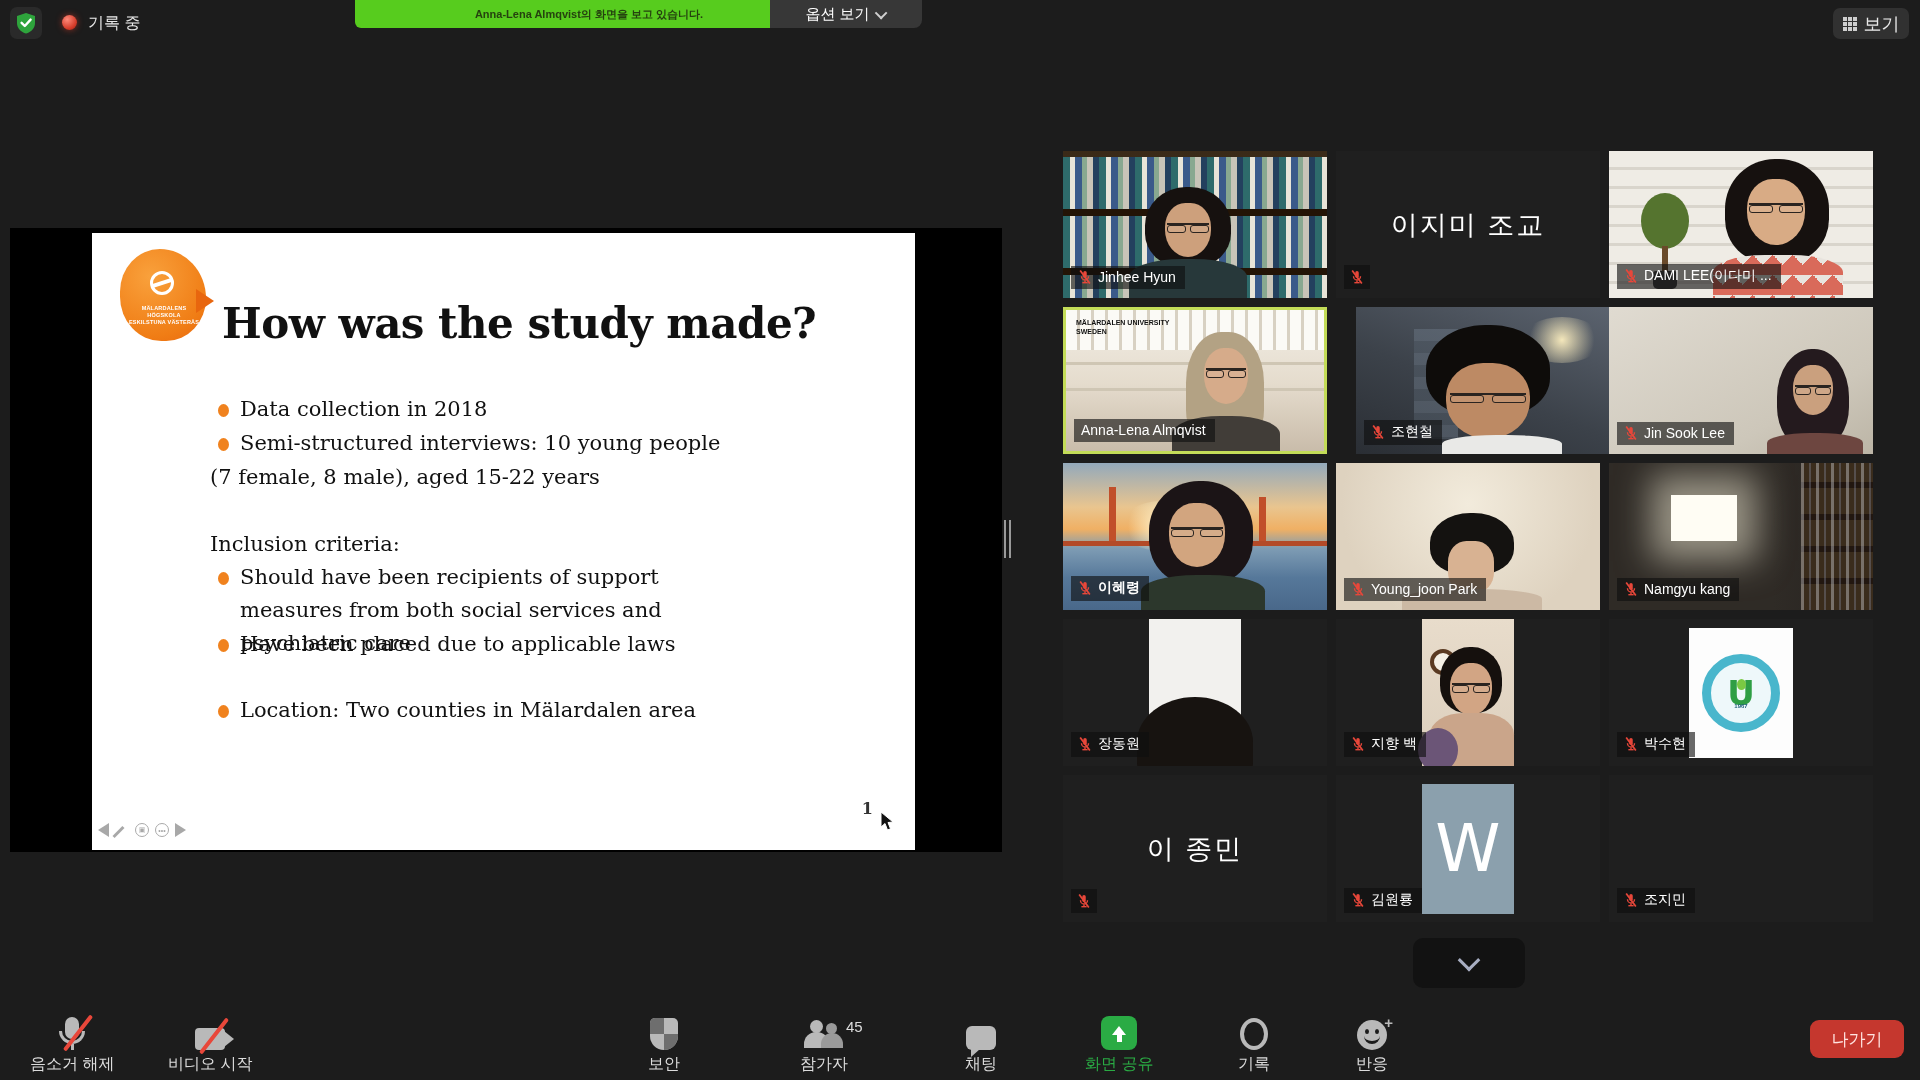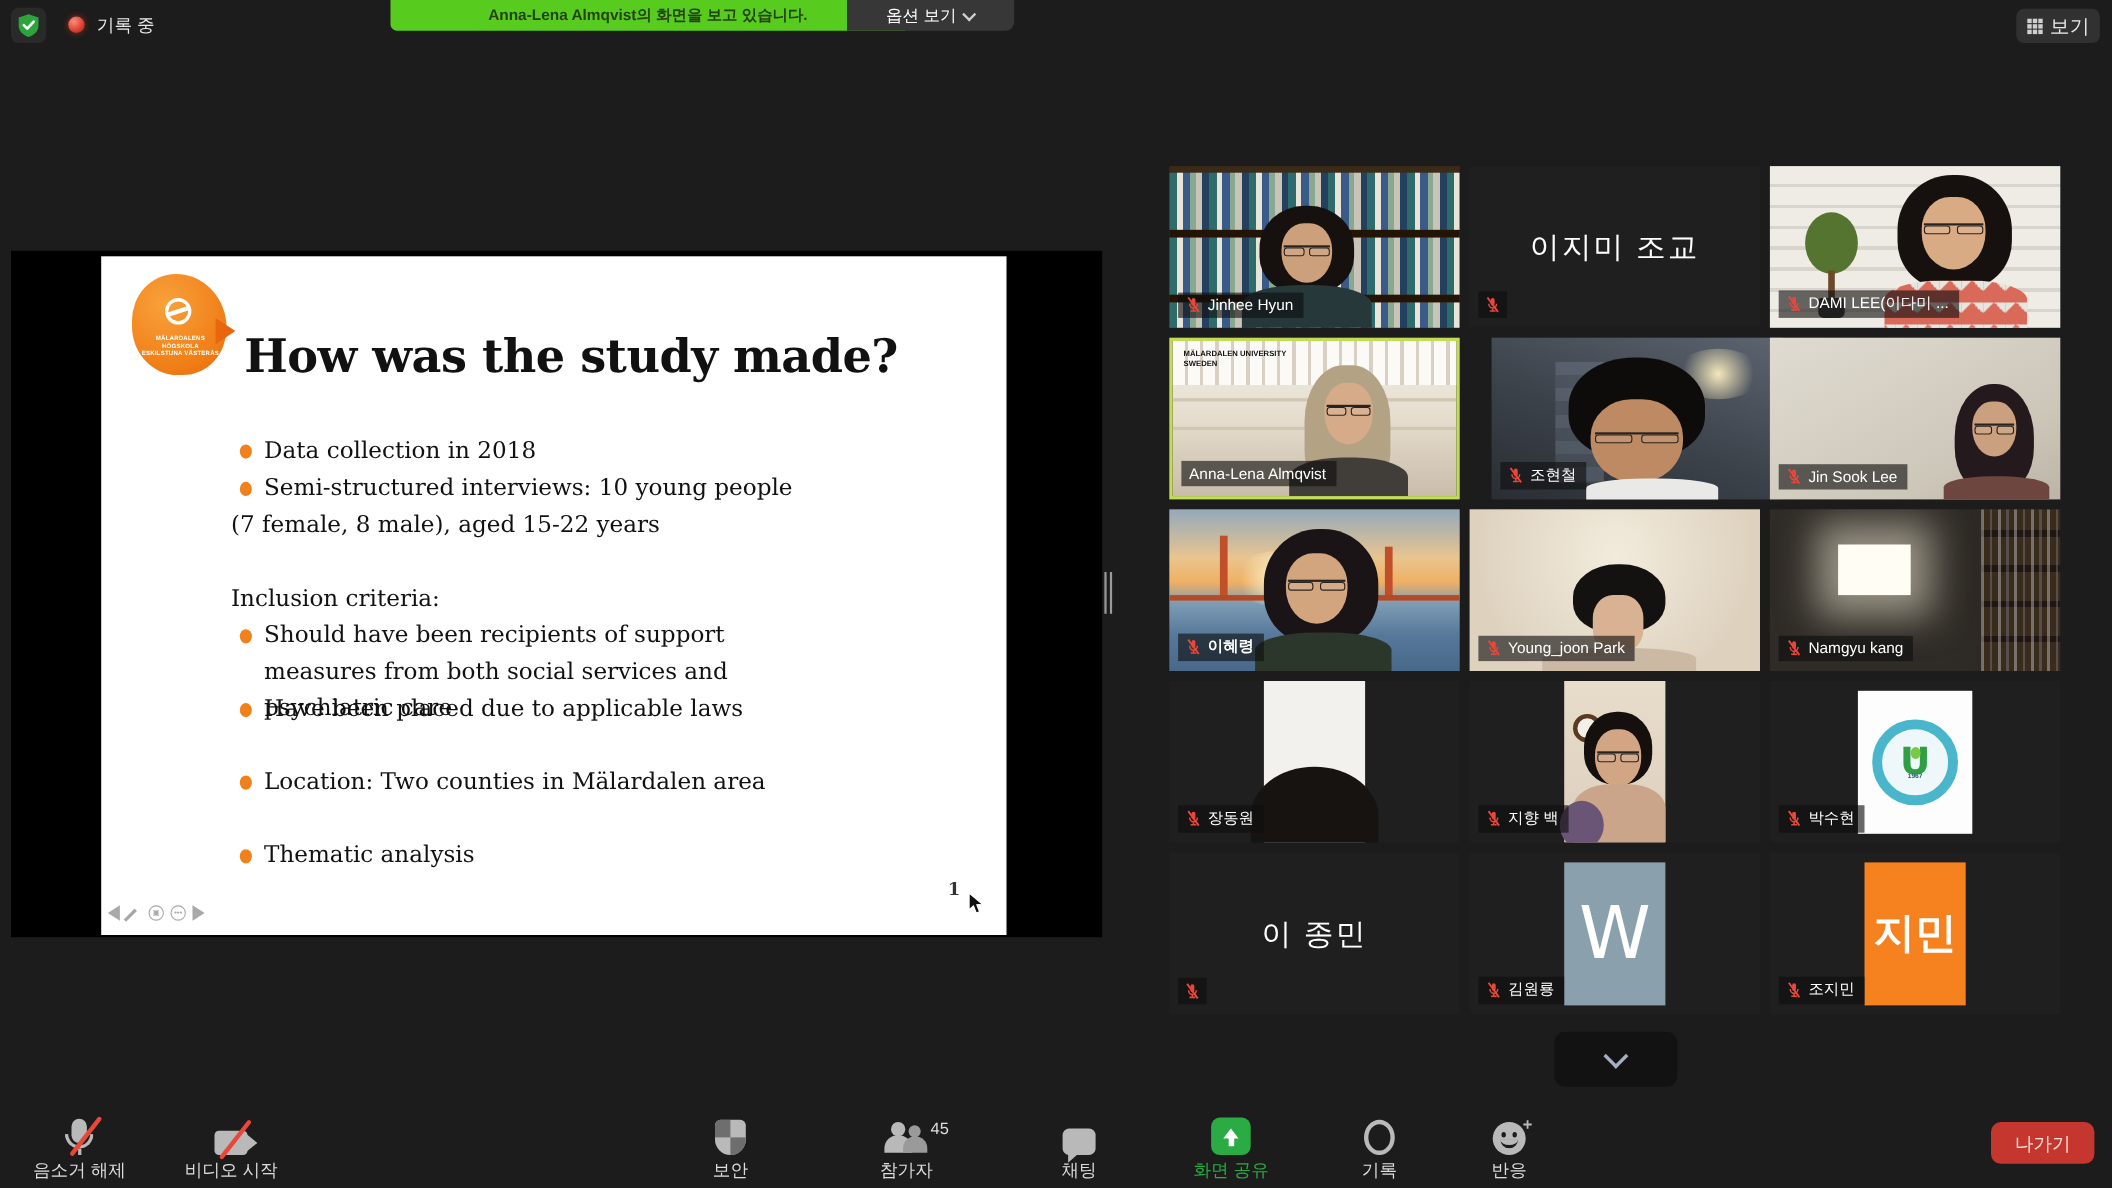--- a/index.html
+++ b/index.html
@@ -6,21 +6,21 @@
   html,body { width:1920px; height:1080px; background:#1c1c1c; overflow:hidden;
               font-family:"Liberation Sans", sans-serif; color:#e8e8e8; }
 
   
   #topbar { position:absolute; left:0; top:0; width:1920px; height:44px; }
   #shield-btn { position:absolute; left:10px; top:7px; width:32px; height:32px; background:#2a2a2a; border-radius:7px; display:flex; align-items:center; justify-content:center; }
   #rec-dot { position:absolute; left:62px; top:15px; width:15px; height:15px; border-radius:50%;
              background:radial-gradient(circle at 35% 30%, #ff8a7a, #d33a28 65%, #8f1f14); box-shadow:0 0 6px rgba(220,60,40,.6); }
   #rec-label { position:absolute; left:88px; top:13px; font-size:16px; }
   #banner { position:absolute; left:355px; top:0; width:468px; height:28px; border-radius:0 0 0 6px;
-            display:flex; align-items:center; justify-content:center; font-size:14px; font-weight:bold; }
+            display:flex; align-items:center; justify-content:center; font-size:11px; font-weight:bold; }
   #options-btn { position:absolute; left:770px; top:0; width:152px; height:28px; background:#373737; border-radius:0 0 8px 0;
                  display:flex; align-items:center; justify-content:center; gap:8px; font-size:15px; color:#fff; }
   .chev-down { width:9px; height:9px; border-left:2px solid #cfcfcf; border-bottom:2px solid #cfcfcf; transform:rotate(-45deg) translateY(-2px); }
   #view-btn { position:absolute; left:1833px; top:8px; width:76px; height:31px; background:#313131; border-radius:7px;
               display:flex; align-items:center; justify-content:center; gap:7px; font-size:18px; }
   .grid-icon { display:grid; grid-template-columns:repeat(3,4px); grid-template-rows:repeat(3,4px); gap:1px; }
   .grid-icon i { background:#cfcfcf; }
 
   
   #screen-black { position:absolute; left:10px; top:228px; width:992px; height:624px; background:#000; }
@@ -222,21 +222,20 @@
     </div>
     <div id="slide-title">How was the study made?</div>
 
     <div class="sl-item dot" style="top:160px;">Data collection in 2018</div>
     <div class="sl-item dot" style="top:194px;">Semi-structured interviews: 10 young people</div>
     <div class="sl-item sl-plain" style="top:228px;">(7 female, 8 male), aged 15-22 years</div>
     <div class="sl-item sl-plain" style="top:295px;">Inclusion criteria:</div>
     <div class="sl-item dot" style="top:328px; width:470px;">Should have been recipients of support measures from both social services and psychiatric care</div>
     <div class="sl-item dot" style="top:461px;">Location: Two counties in Mälardalen area</div>
     <div class="sl-item dot" style="top:395px;">Have been placed due to applicable laws</div>
-    <div class="sl-item dot" style="top:528px;">Thematic analysis</div>
 
     <div id="slide-page">1</div>
 
     <div id="slide-nav">
       <span class="nav-arrow left"></span>
       <span class="nav-pen"></span>
       <span class="nav-circle">▣</span>
       <span class="nav-circle">•••</span>
       <span class="nav-arrow right"></span>
     </div>
@@ -529,23 +528,20 @@
         <path d="M4 8 a4 4.5 0 0 0 8 0" stroke="#e8473a" stroke-width="1.6" fill="none"></path>
         <line x1="8" y1="13" x2="8" y2="15.5" stroke="#e8473a" stroke-width="1.6"></line>
         <line x1="5" y1="15.5" x2="11" y2="15.5" stroke="#e8473a" stroke-width="1.6"></line>
         <line x1="2.5" y1="1.5" x2="13.5" y2="16.5" stroke="#e8473a" stroke-width="2"></line>
     </svg>
     <span>김원룡</span>
   </div>
 </div>
 
 <div class="tile" style="left:1609px;top:775px;">
-  <div class="avatar-card">
-    <div class="card-orange" style="background: rgb(245, 130, 31);">지민</div>
-  </div>
   <div class="vlabel">
     <svg class="mic-slash" viewBox="0 0 16 18">
       <rect x="6" y="2" width="4" height="8" rx="2" fill="#e8473a"></rect>
         <path d="M4 8 a4 4.5 0 0 0 8 0" stroke="#e8473a" stroke-width="1.6" fill="none"></path>
         <line x1="8" y1="13" x2="8" y2="15.5" stroke="#e8473a" stroke-width="1.6"></line>
         <line x1="5" y1="15.5" x2="11" y2="15.5" stroke="#e8473a" stroke-width="1.6"></line>
         <line x1="2.5" y1="1.5" x2="13.5" y2="16.5" stroke="#e8473a" stroke-width="2"></line>
     </svg>
     <span>조지민</span>
   </div>

